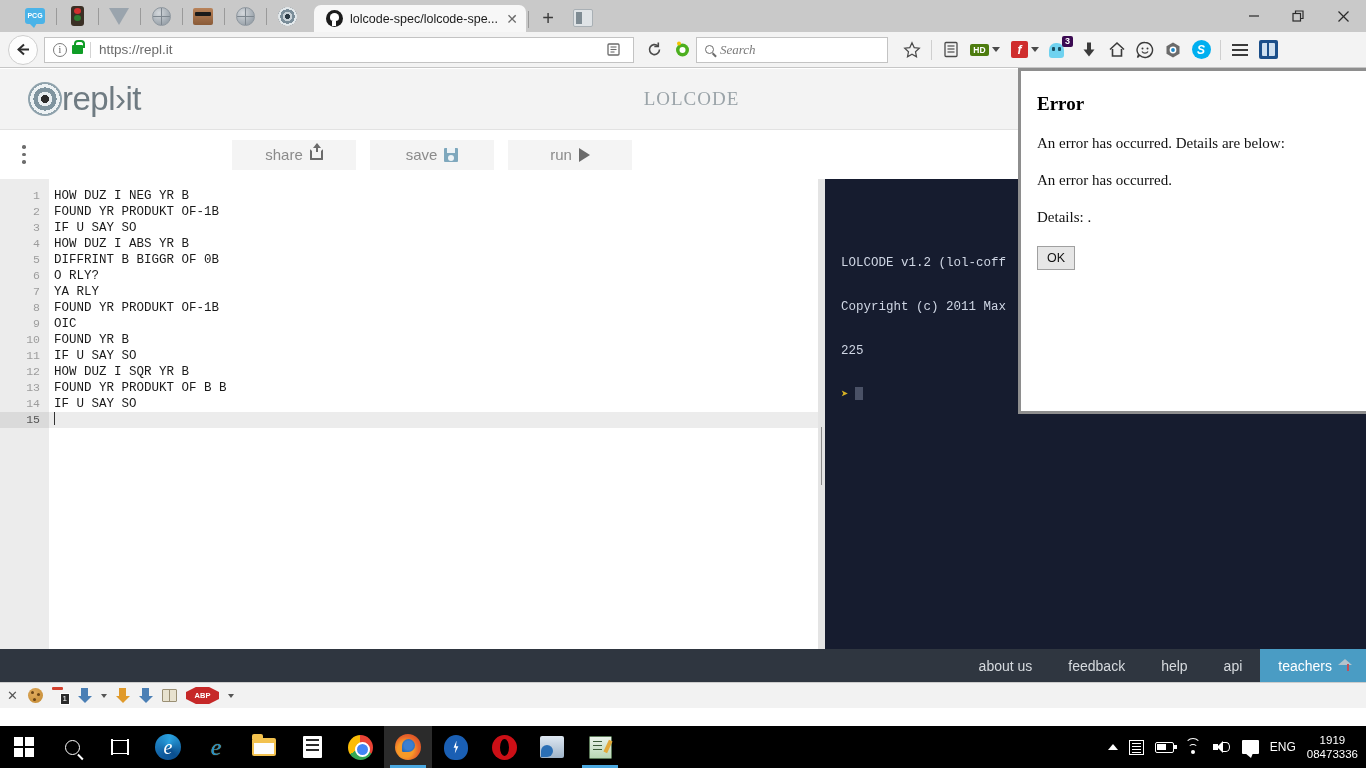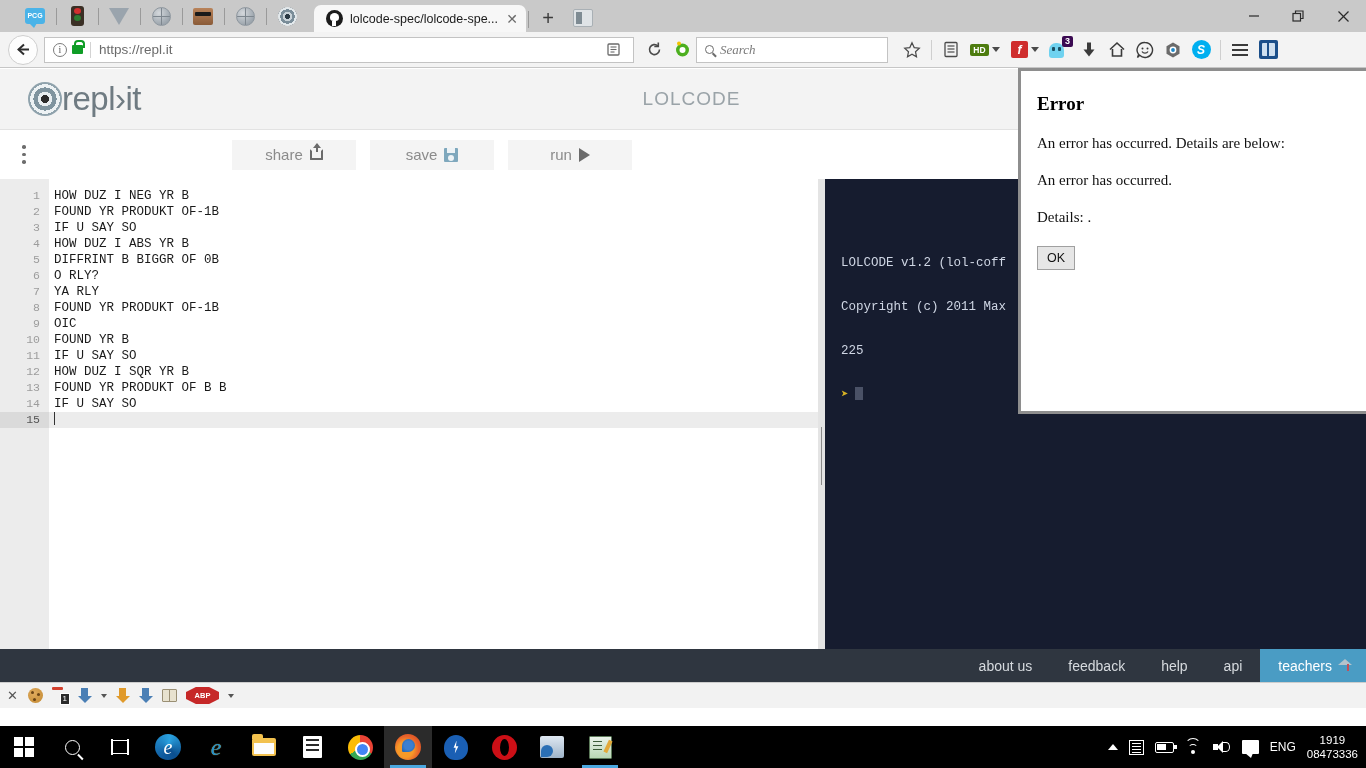--- a/index.html
+++ b/index.html
@@ -223,21 +223,21 @@
   .logo-mark {
     width: 34px; height: 34px; border-radius: 50%;
     background: radial-gradient(circle at 50% 50%, #2b2b2b 0 17%, #e8eef1 17% 30%, #7f949f 30% 48%, #edf2f4 48% 62%, #8fa2ac 62% 80%, #cfd9de 80% 100%);
   }
   .logo-text {
     font-size: 33px; color: #6f7b82; letter-spacing: -0.5px;
     font-family: Liberation Sans, sans-serif;
   }
   .repl-title {
     position: absolute; left: 17px; right: 0; text-align: center;
-    font-size: 19px; color: #9aa3a8; letter-spacing: 1px;
+    font-size: 19px; color: #9aa3a8; letter-spacing: 1px; font-family: Liberation Serif, serif;
   }
   .toolbar-row {
     position: relative; height: 49px; background: #fff;
     display: flex; align-items: center;
   }
   .dots-menu {
     width: 24px; height: 30px; margin-left: 12px;
     display: flex; flex-direction: column; align-items: center; justify-content: center; gap: 4px;
   }
   .dots-menu span { width: 3.5px; height: 3.5px; background: #6d6d6d; border-radius: 50%; display: block; }

